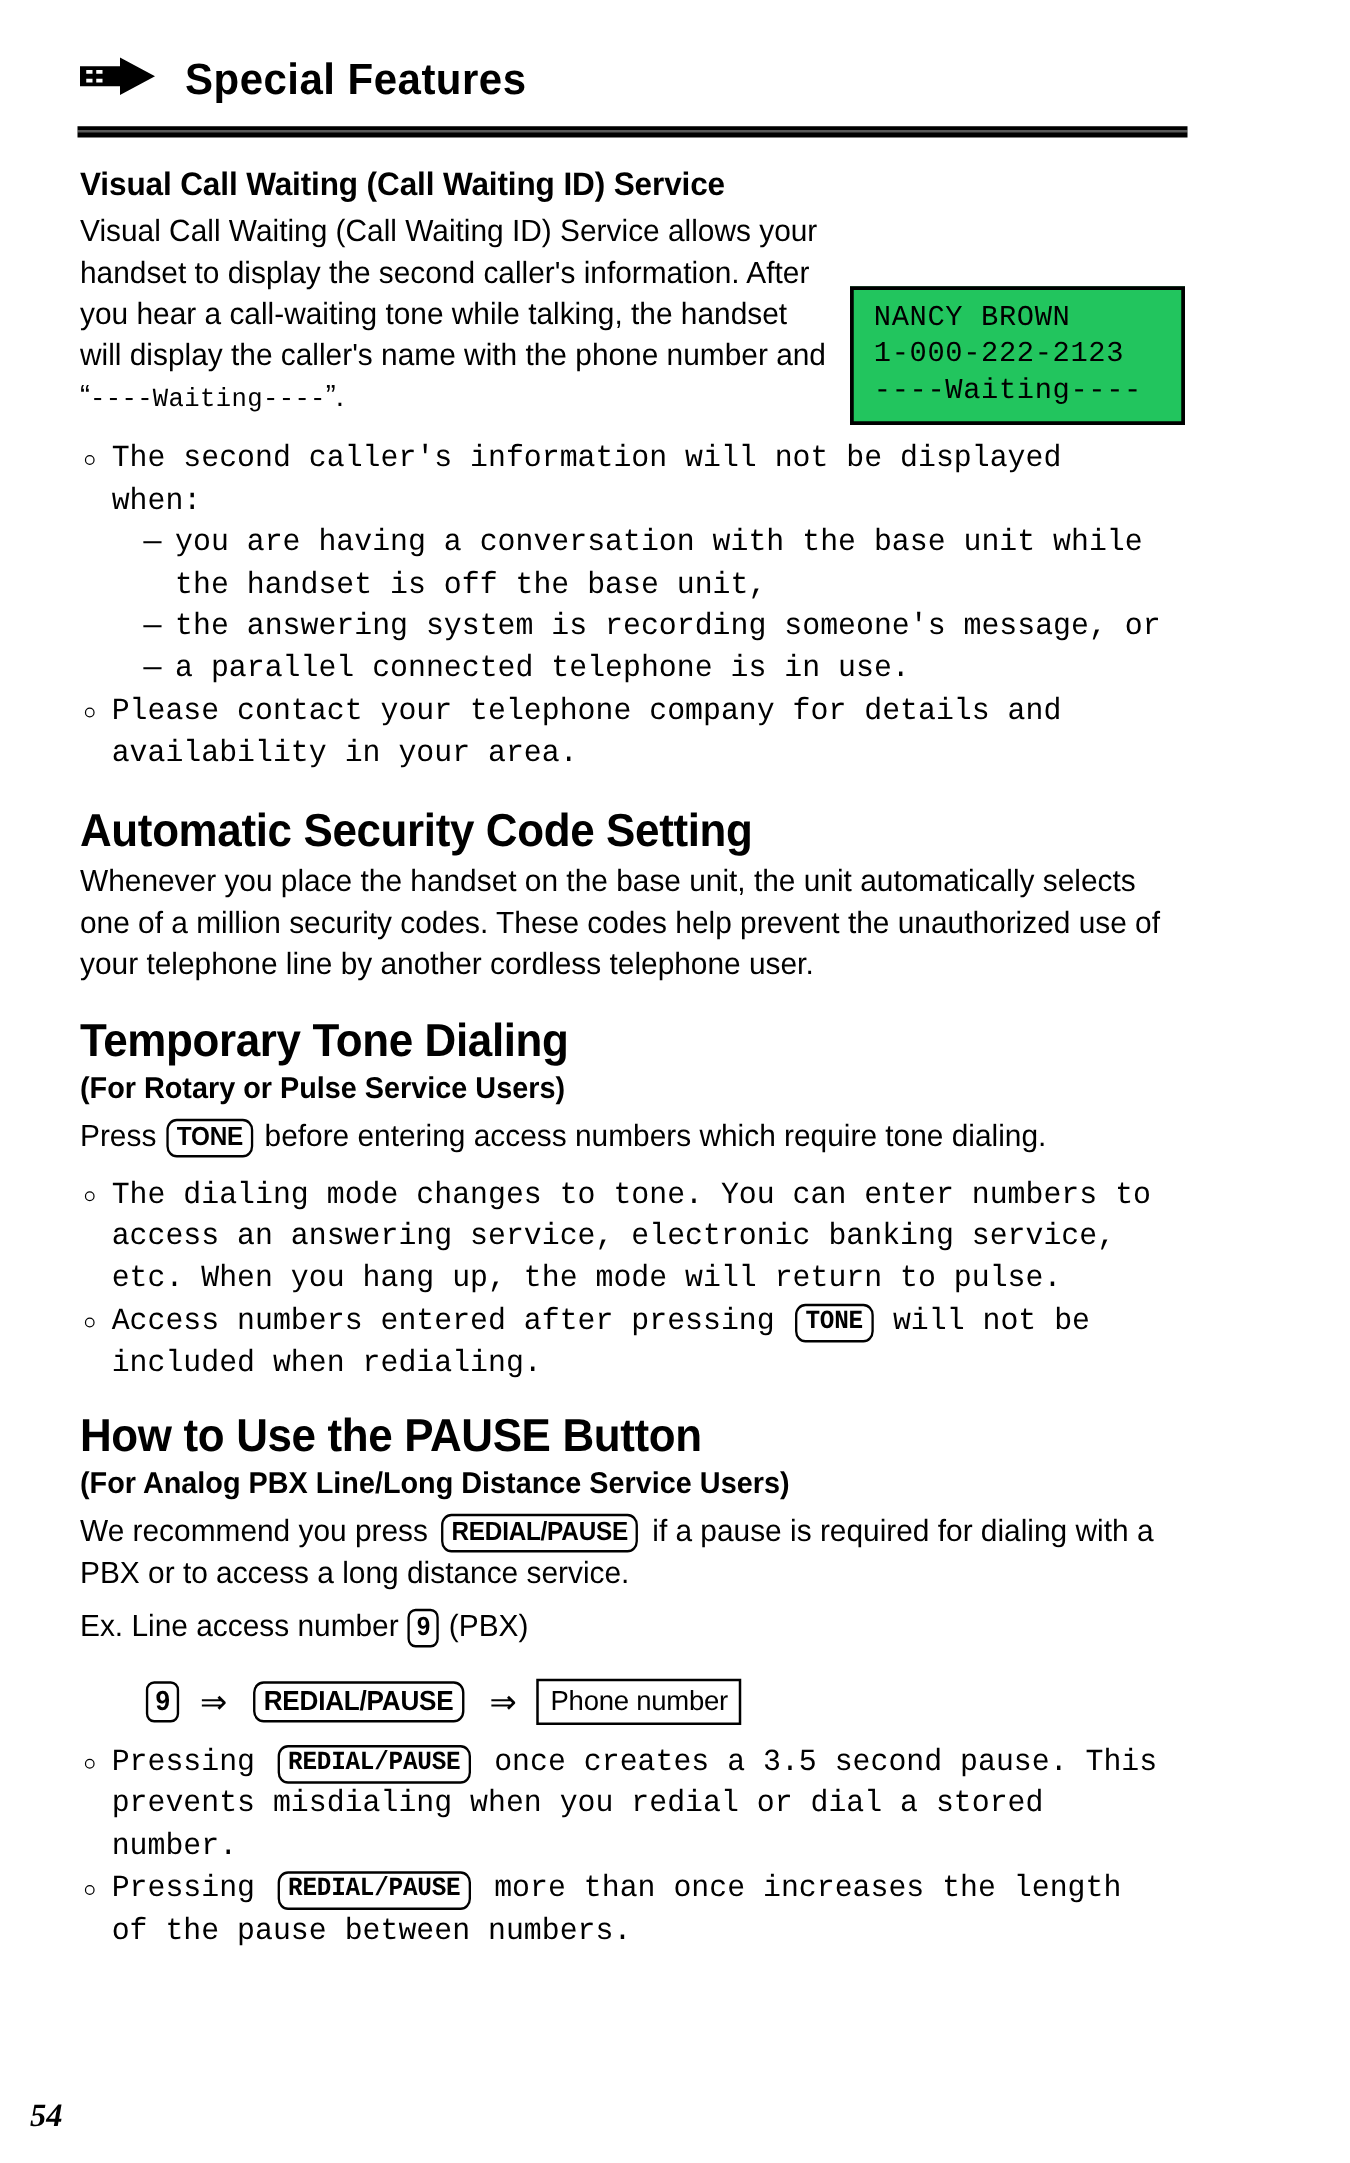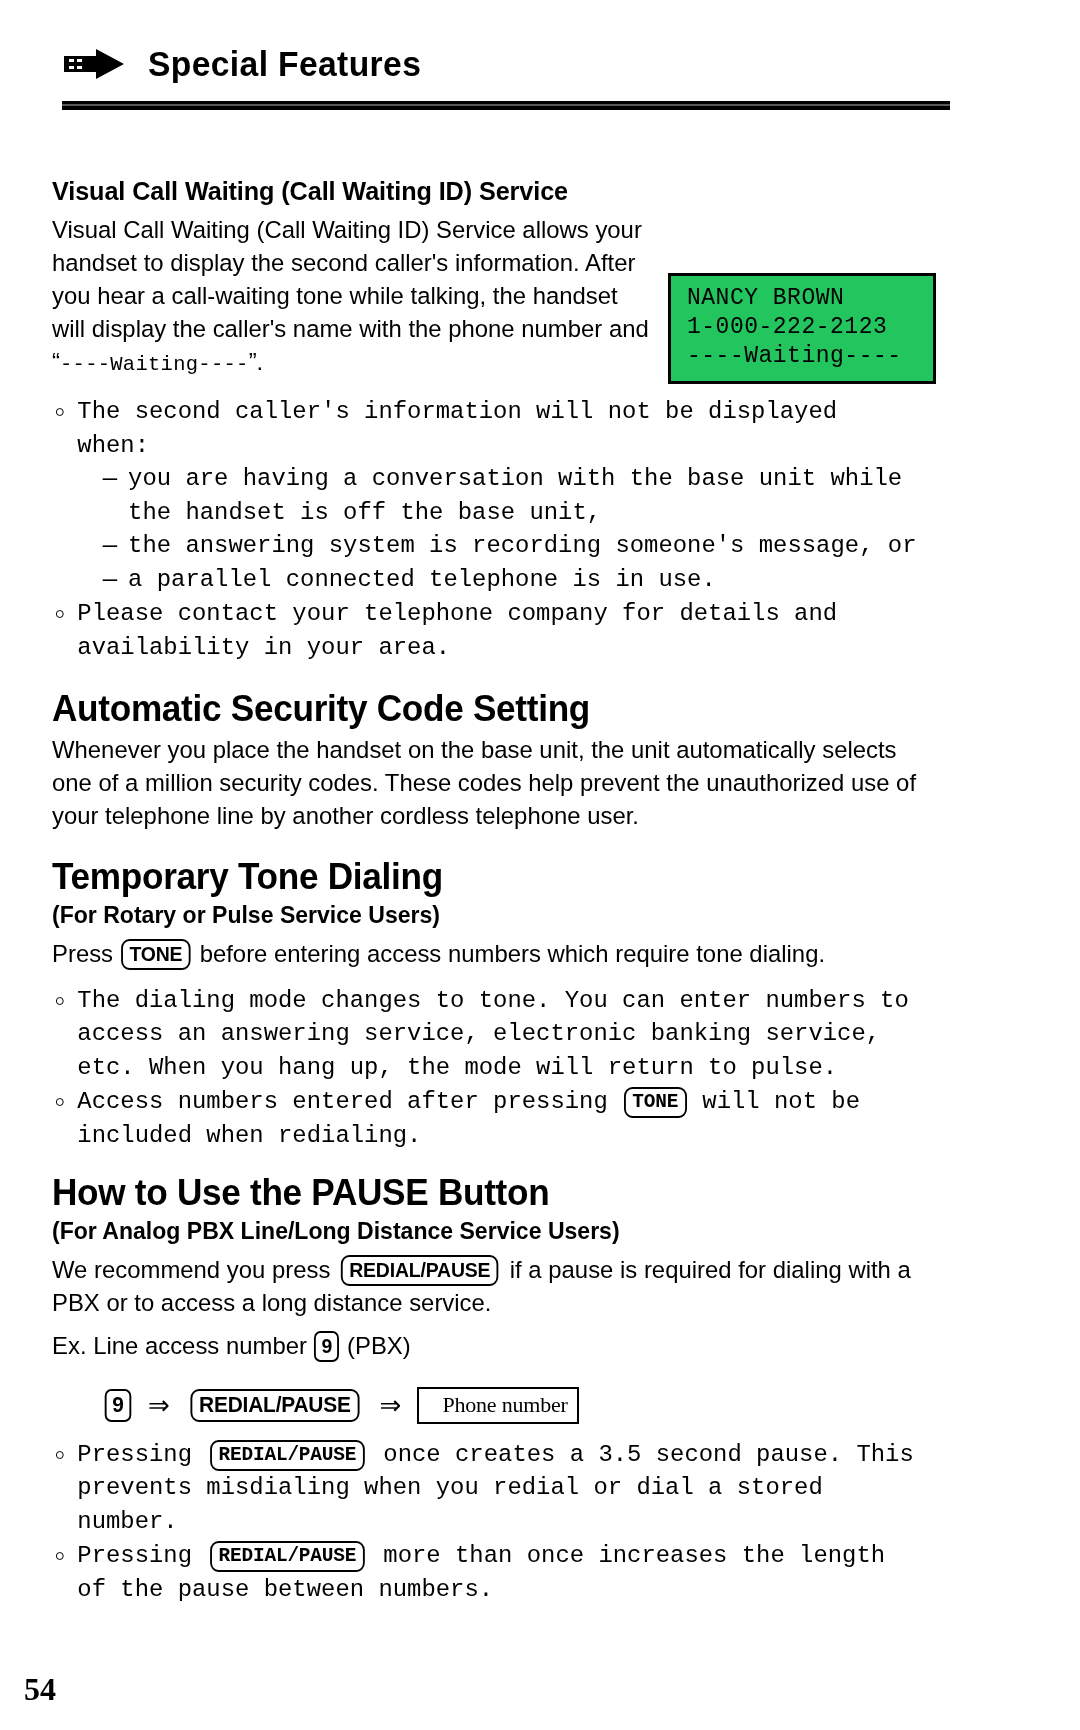--- a/index.html
+++ b/index.html
@@ -23,21 +23,20 @@
     padding: 0;
   }
 
   
   .header {
     position: absolute;
     left: 62px;
     top: 44px;
     width: 890px;
     display: flex;
-    align-items: center;
     gap: 22px;
   }
   .arrow-icon {
     width: 64px;
     height: 34px;
     flex: 0 0 auto;
     display: block;
   }
   .header-title {
     font-size: 35px;
@@ -61,24 +60,23 @@
     left: 0; right: 0;
     top: 3px;
     height: 2px;
     background: #ffffff;
     opacity: 0.35;
   }
 
   
   .content {
     position: absolute;
-    left: 52px;
+    left: 64px;
     top: 132px;
     width: 892px;
-    margin-top: 44px;
   }
 
   h2.sub-head {
     font-size: 26px;
     font-weight: bold;
     margin: 0 0 6px 0;
     letter-spacing: -0.1px;
     transform: scaleX(0.97);
     transform-origin: left center;
   }
@@ -197,23 +195,22 @@
   }
   .keycap.num {
     border-radius: 7px;
     padding: 0px 6px 1px 6px;
     font-size: 21px;
   }
   .keycap.square {
     border-radius: 0;
     font-weight: normal;
     font-size: 22px;
-    padding: 2px 9px 3px 23px;
+    padding: 2px 9px 3px 9px;
     transform: none;
-    font-family: Liberation Serif, serif;
   }
 
   
   .seq {
     display: flex;
     align-items: center;
     gap: 16px;
     margin: 12px 0 0 52px;
   }
   .seq .arrow-glyph {
@@ -229,22 +226,23 @@
     margin-top: 10px;
     transform: scaleX(0.975);
     transform-origin: left center;
   }
 
   
   .page-number {
     position: absolute;
     left: 24px;
     bottom: 22px;
-    font-size: 32px;
-    font-weight: bold;
+    font-size: 26px;
+    font-weight: bold;
+    font-style: italic;
     font-family: "Liberation Serif", serif;
   }
 </style>
 </head>
 <body>
 
 <div class="page">
 
   <div class="header">
     <svg class="arrow-icon" viewBox="0 0 64 34">

